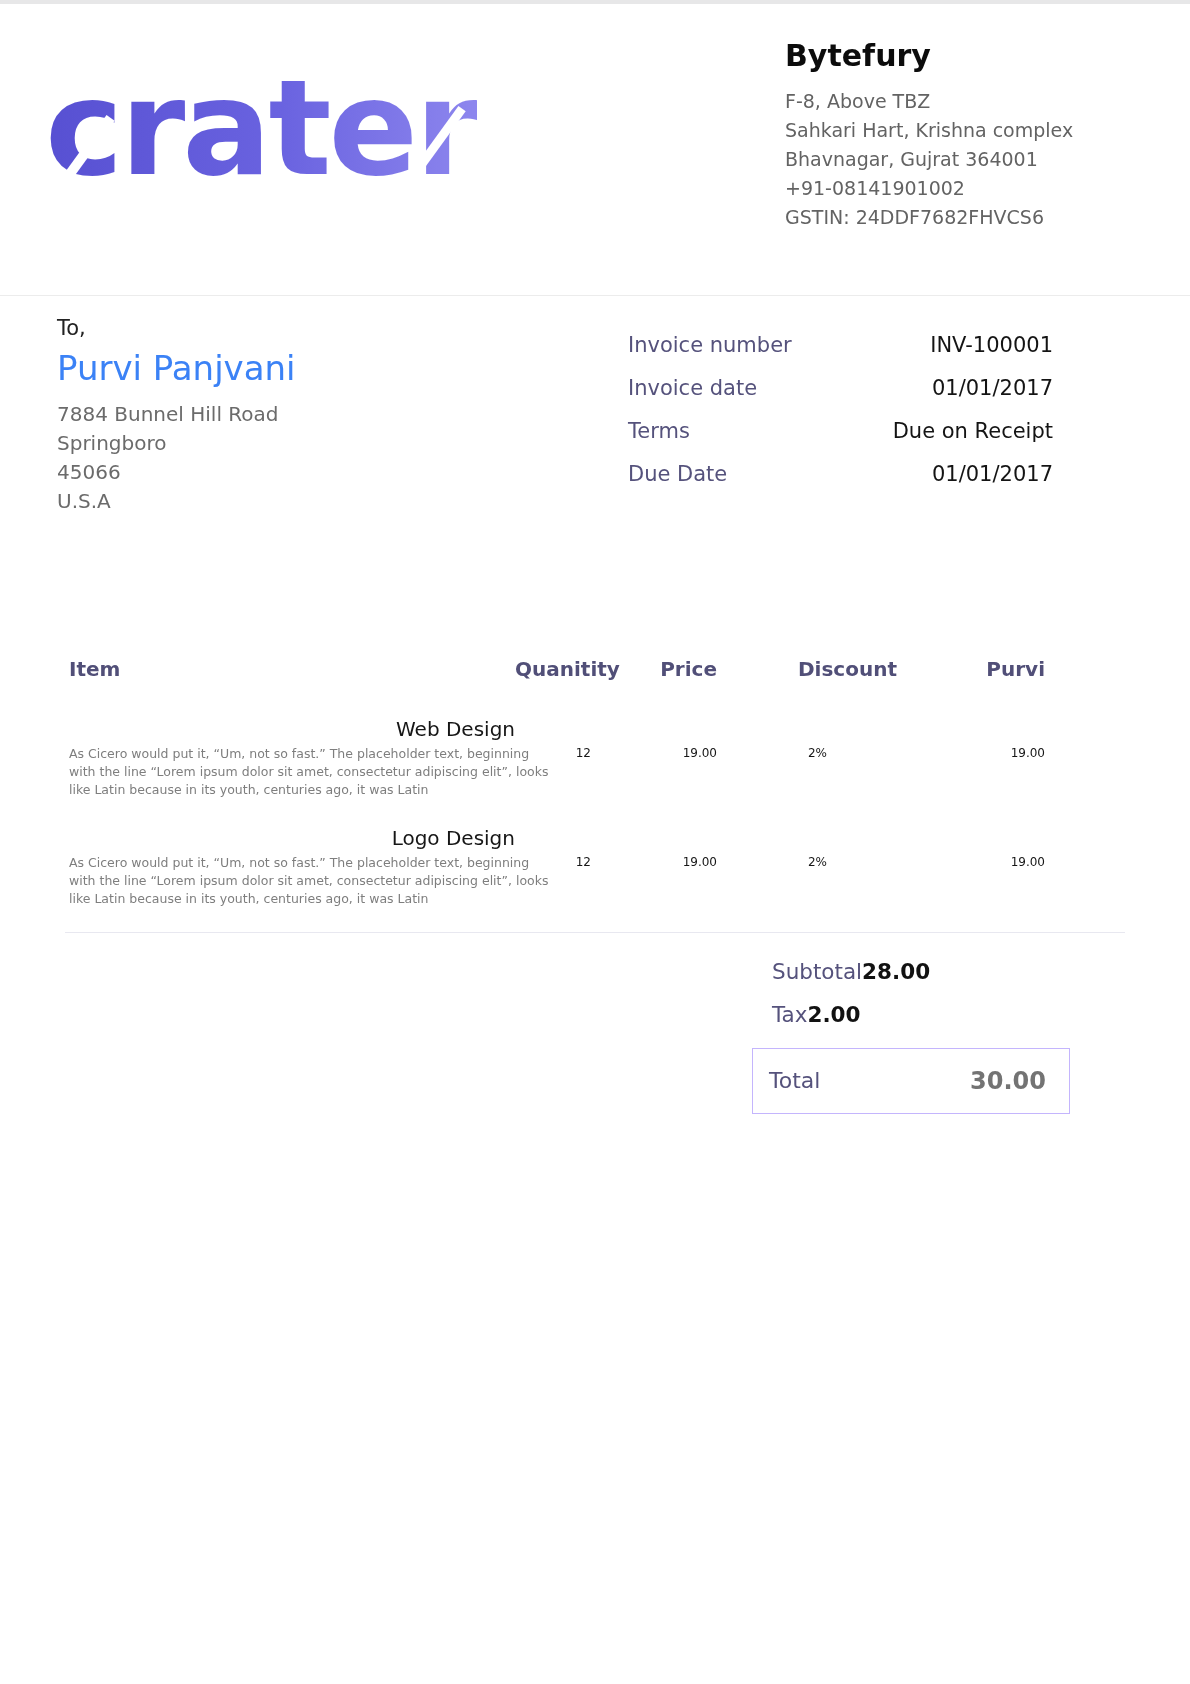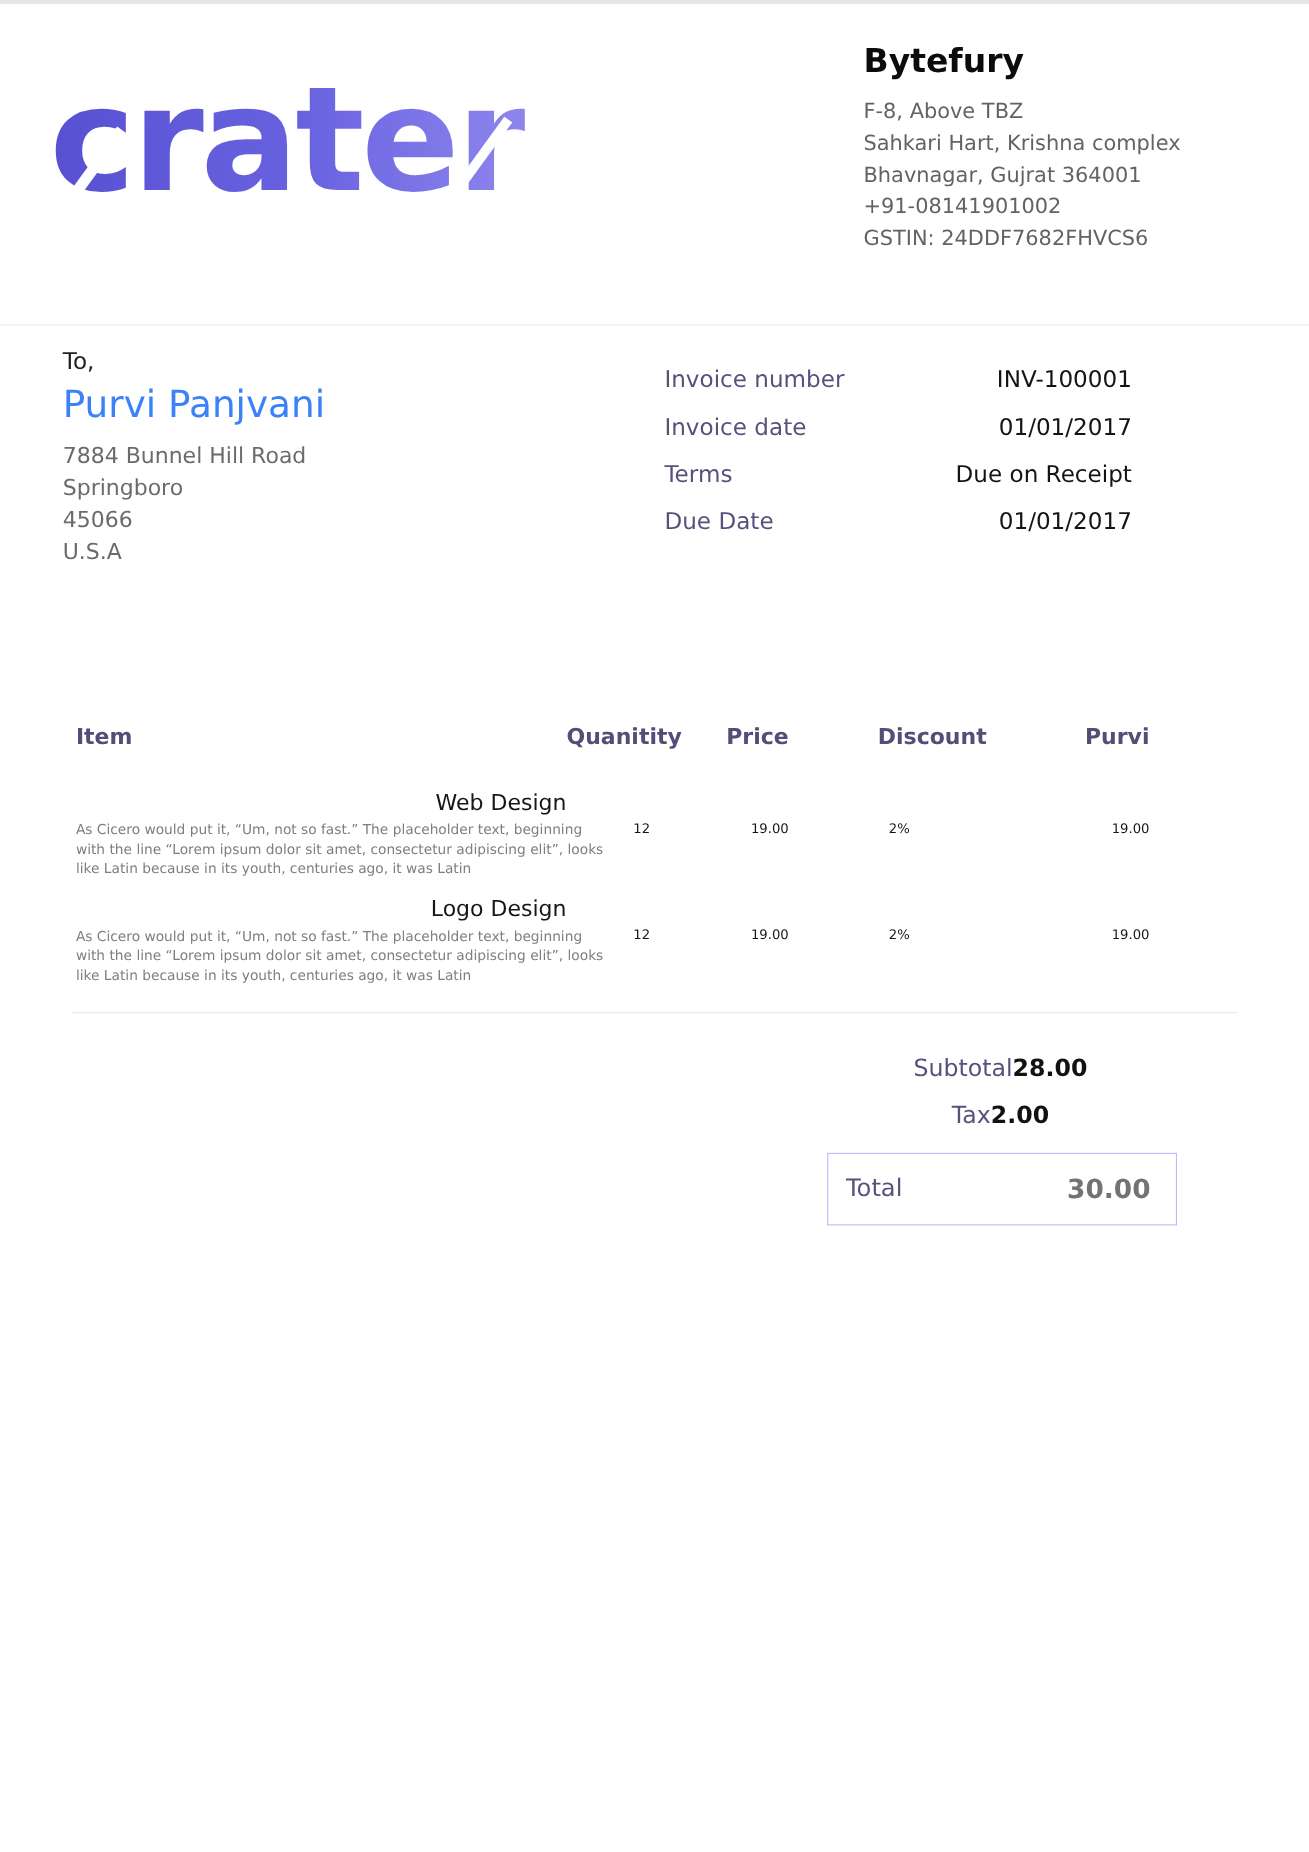--- a/index.html
+++ b/index.html
@@ -33,48 +33,48 @@
   .company-line{font-size:19px;color:#636363;line-height:29px;}
 
   
   .billto{position:absolute;left:57px;top:316px;width:420px;}
   .to-label{font-size:21px;color:#222222;}
   .billto-name{font-size:34px;color:#3b82f6;margin-top:8px;}
   .billto-lines{margin-top:12px;}
   .billto-line{font-size:20px;color:#6b6b6b;line-height:29px;}
 
   
-  .meta{position:absolute;left:604px;top:332px;width:425px;}
+  .meta{position:absolute;left:628px;top:332px;width:425px;}
   .meta-row{display:flex;justify-content:space-between;align-items:baseline;margin-bottom:16px;}
   .meta-label{font-size:21px;color:#55527c;line-height:27px;}
   .meta-value{font-size:21px;color:#141414;line-height:27px;text-align:right;}
 
   
   .items{position:absolute;left:65px;right:65px;top:656px;}
   .tgrid{display:grid;grid-template-columns:450px 90px 130px 180px 210px;}
   .thead .cell{font-size:20px;font-weight:bold;color:#514f78;line-height:26px;}
   .cell{text-align:right;}
   .cell-item{text-align:left;padding-left:4px;}
   .cell-qty{padding-right:14px;}
   .thead .cell-qty{padding-right:8px;}
   .cell-price{padding-right:18px;}
   .cell-discount{padding-right:18px;}
   .row .cell-discount{padding-right:88px;}
   .cell-amount{padding-right:80px;}
   .row{margin-top:34px;}
-  .row + .row{margin-top:14px;}
+  .row + .row{margin-top:26px;}
   .item-title{font-size:20px;color:#161616;line-height:27px;text-align:right;}
   .item-desc{margin-top:2px;}
   .desc-line{font-size:12.5px;color:#7e7e7e;line-height:18px;white-space:nowrap;}
   .num{font-size:12px;color:#161616;padding-top:30px;}
   .divider{margin-top:24px;border-top:1px solid #e8e8f0;height:0;}
 
   
   .totals{position:absolute;top:958px;right:120px;width:380px;}
-  .t-row{display:flex;justify-content:center;align-items:baseline;
+  .t-row{display:flex;justify-content:flex-start;align-items:baseline;
          padding-left:82px;padding-right:23px;margin-bottom:16px;}
   .t-label{font-size:21.5px;color:#55527c;line-height:27px;}
   .t-value{font-size:21.5px;font-weight:bold;color:#121212;line-height:27px;}
   .total-box{
     margin-left:62px;margin-top:20px;
     border:1px solid #c4b5fd;background:#ffffff;
     display:flex;justify-content:space-between;align-items:flex-start;
     padding:17px 23px 17px 16px;
   }
   .total-label{font-size:22px;color:#55527c;line-height:30px;}

